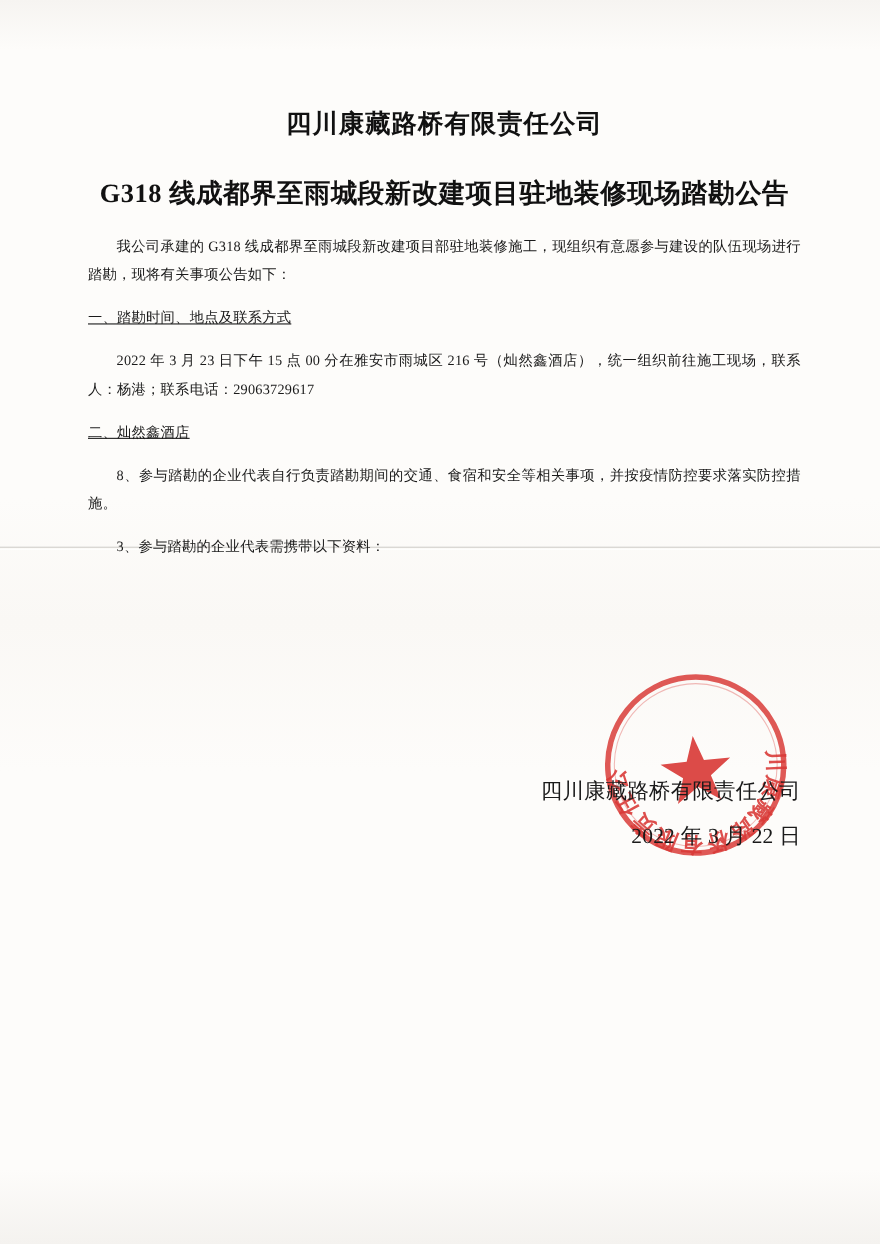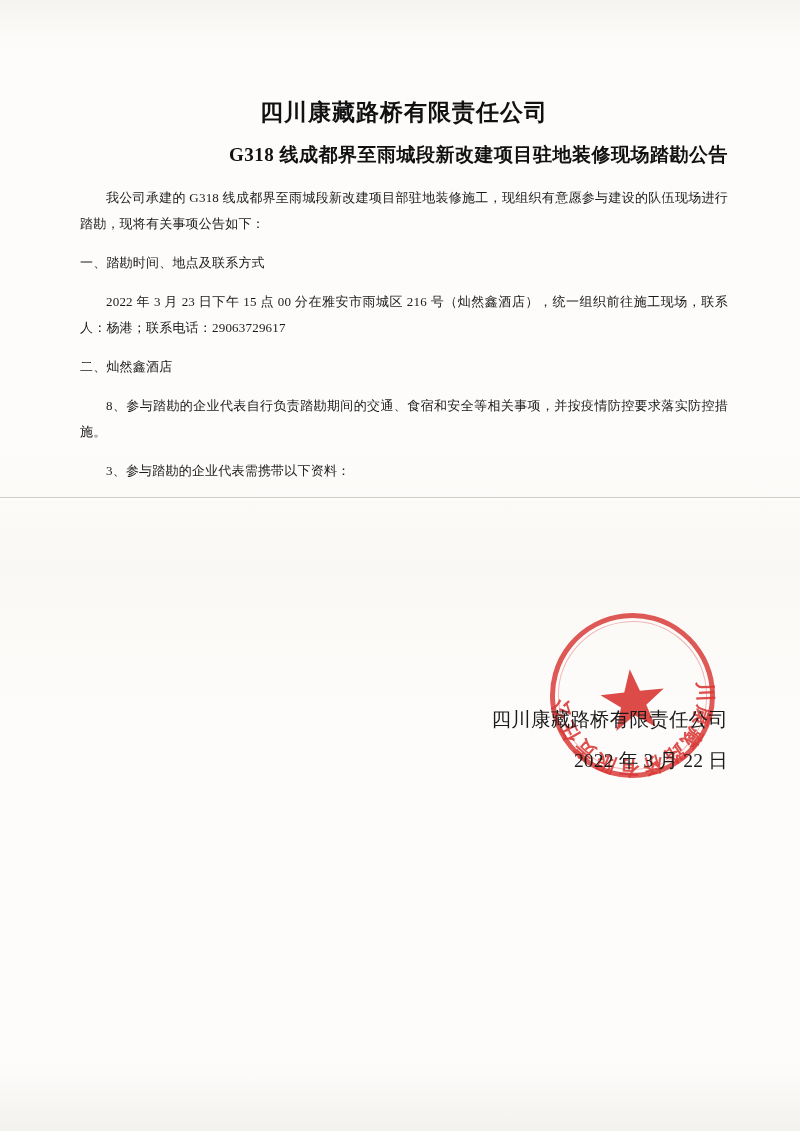--- a/index.html
+++ b/index.html
@@ -44,42 +44,42 @@
   .title-company {
     text-align: center;
     font-size: 23px;
     font-weight: bold;
     letter-spacing: 1px;
     color: #111;
     line-height: 1.5;
     font-family: "Liberation Serif", "DejaVu Serif", serif;
   }
   .title-main {
-    text-align: right;
-    font-size: 19px;
+    text-align: center;
+    font-size: 24px;
     font-weight: bold;
     letter-spacing: 0.5px;
     color: #111;
     line-height: 1.5;
-    margin-top: 10px;
+    margin-top: 28px;
     font-family: "Liberation Serif", "DejaVu Serif", serif;
   }
 
   .body-text {
     margin-top: 16px;
   }
   .para {
     font-size: 13px;
     line-height: 2.0;
     color: #1a1a1a;
     text-align: justify;
     letter-spacing: 0.2px;
   }
   .indent2 { text-indent: 2em; }
-  .indent0 { text-indent: 0; }
+  .indent0 { text-indent: 0; text-decoration: underline; }
 
   
   .sign {
     position: absolute;
     right: 72px;
     top: 700px;
     width: 320px;
     text-align: right;
     font-size: 19.5px;
     line-height: 2.1;

